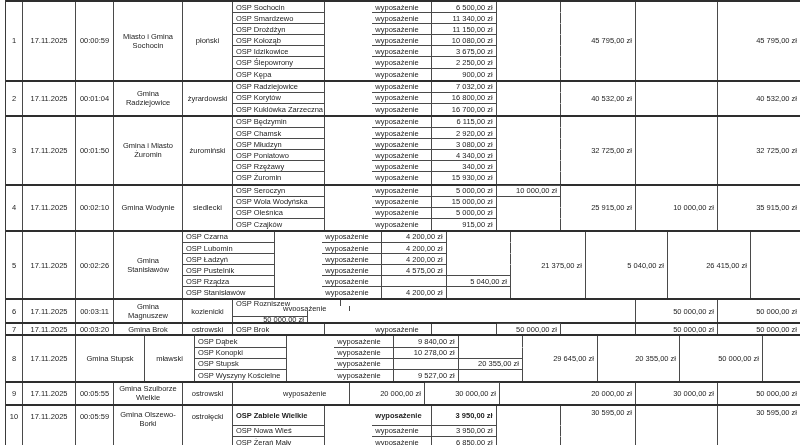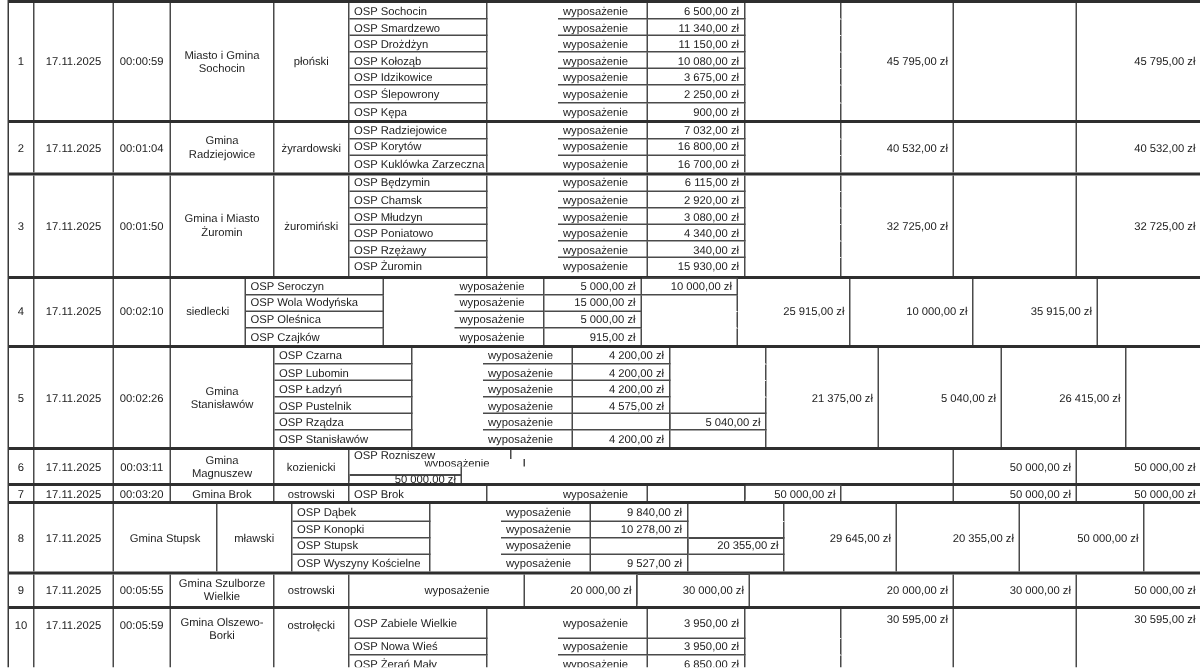--- a/index.html
+++ b/index.html
@@ -45,21 +45,21 @@
   .subrow:last-child .c-amt2{border-bottom:none;}
   .num{justify-content:flex-end;text-align:right;padding-right:3px;}
   
   .c-tot1{width:75px;}
   .c-tot2{width:82px;}
   .c-tot3{width:83px;}
   
   .table > .row-group:nth-child(6) .subrow{height:22px;flex-direction:column;}
   .table > .row-group:nth-child(7) .subrow{height:10px;}
   .table > .row-group:nth-child(9) .subrow{height:21px;}
-  .table > .row-group:nth-child(10) .subrow:first-child{height:20px;}
+  .table > .row-group:nth-child(10) .subrow:first-child{height:20px;font-weight:bold;}
   
   .table > .row-group:nth-child(10) .c-tot1,
   .table > .row-group:nth-child(10) .c-tot2,
   .table > .row-group:nth-child(10) .c-tot3{align-items:flex-start;padding-top:2px;}
   .table > .row-group:nth-child(10) .c-num,
   .table > .row-group:nth-child(10) .c-date,
   .table > .row-group:nth-child(10) .c-time,
   .table > .row-group:nth-child(10) .c-powiat{align-items:flex-start;padding-top:6px;}
   .table > .row-group:nth-child(10) .c-gmina{align-items:flex-start;padding-top:4px;}
 </style>
@@ -197,20 +197,21 @@
           </div>
         </div>
         <div class="cell c-tot1 num">32 725,00 zł</div>
         <div class="cell c-tot2 num"></div>
         <div class="cell c-tot3 num">32 725,00 zł</div>
       </div>
       <div class="row-group">
         <div class="cell c-num">4</div>
         <div class="cell c-date">17.11.2025</div>
         <div class="cell c-time">00:02:10</div>
+        <div class="cell c-gmina">Gmina Wodynie</div>
         <div class="cell c-powiat">siedlecki</div>
         <div class="mid">
           <div class="subrow">
             <div class="cell c-osp">OSP Seroczyn</div>
             <div class="cell c-type">wyposażenie</div>
             <div class="cell c-amt1 num">5 000,00 zł</div>
             <div class="cell c-amt2 num filled">10 000,00 zł</div>
           </div>
           <div class="subrow">
             <div class="cell c-osp">OSP Wola Wodyńska</div>

